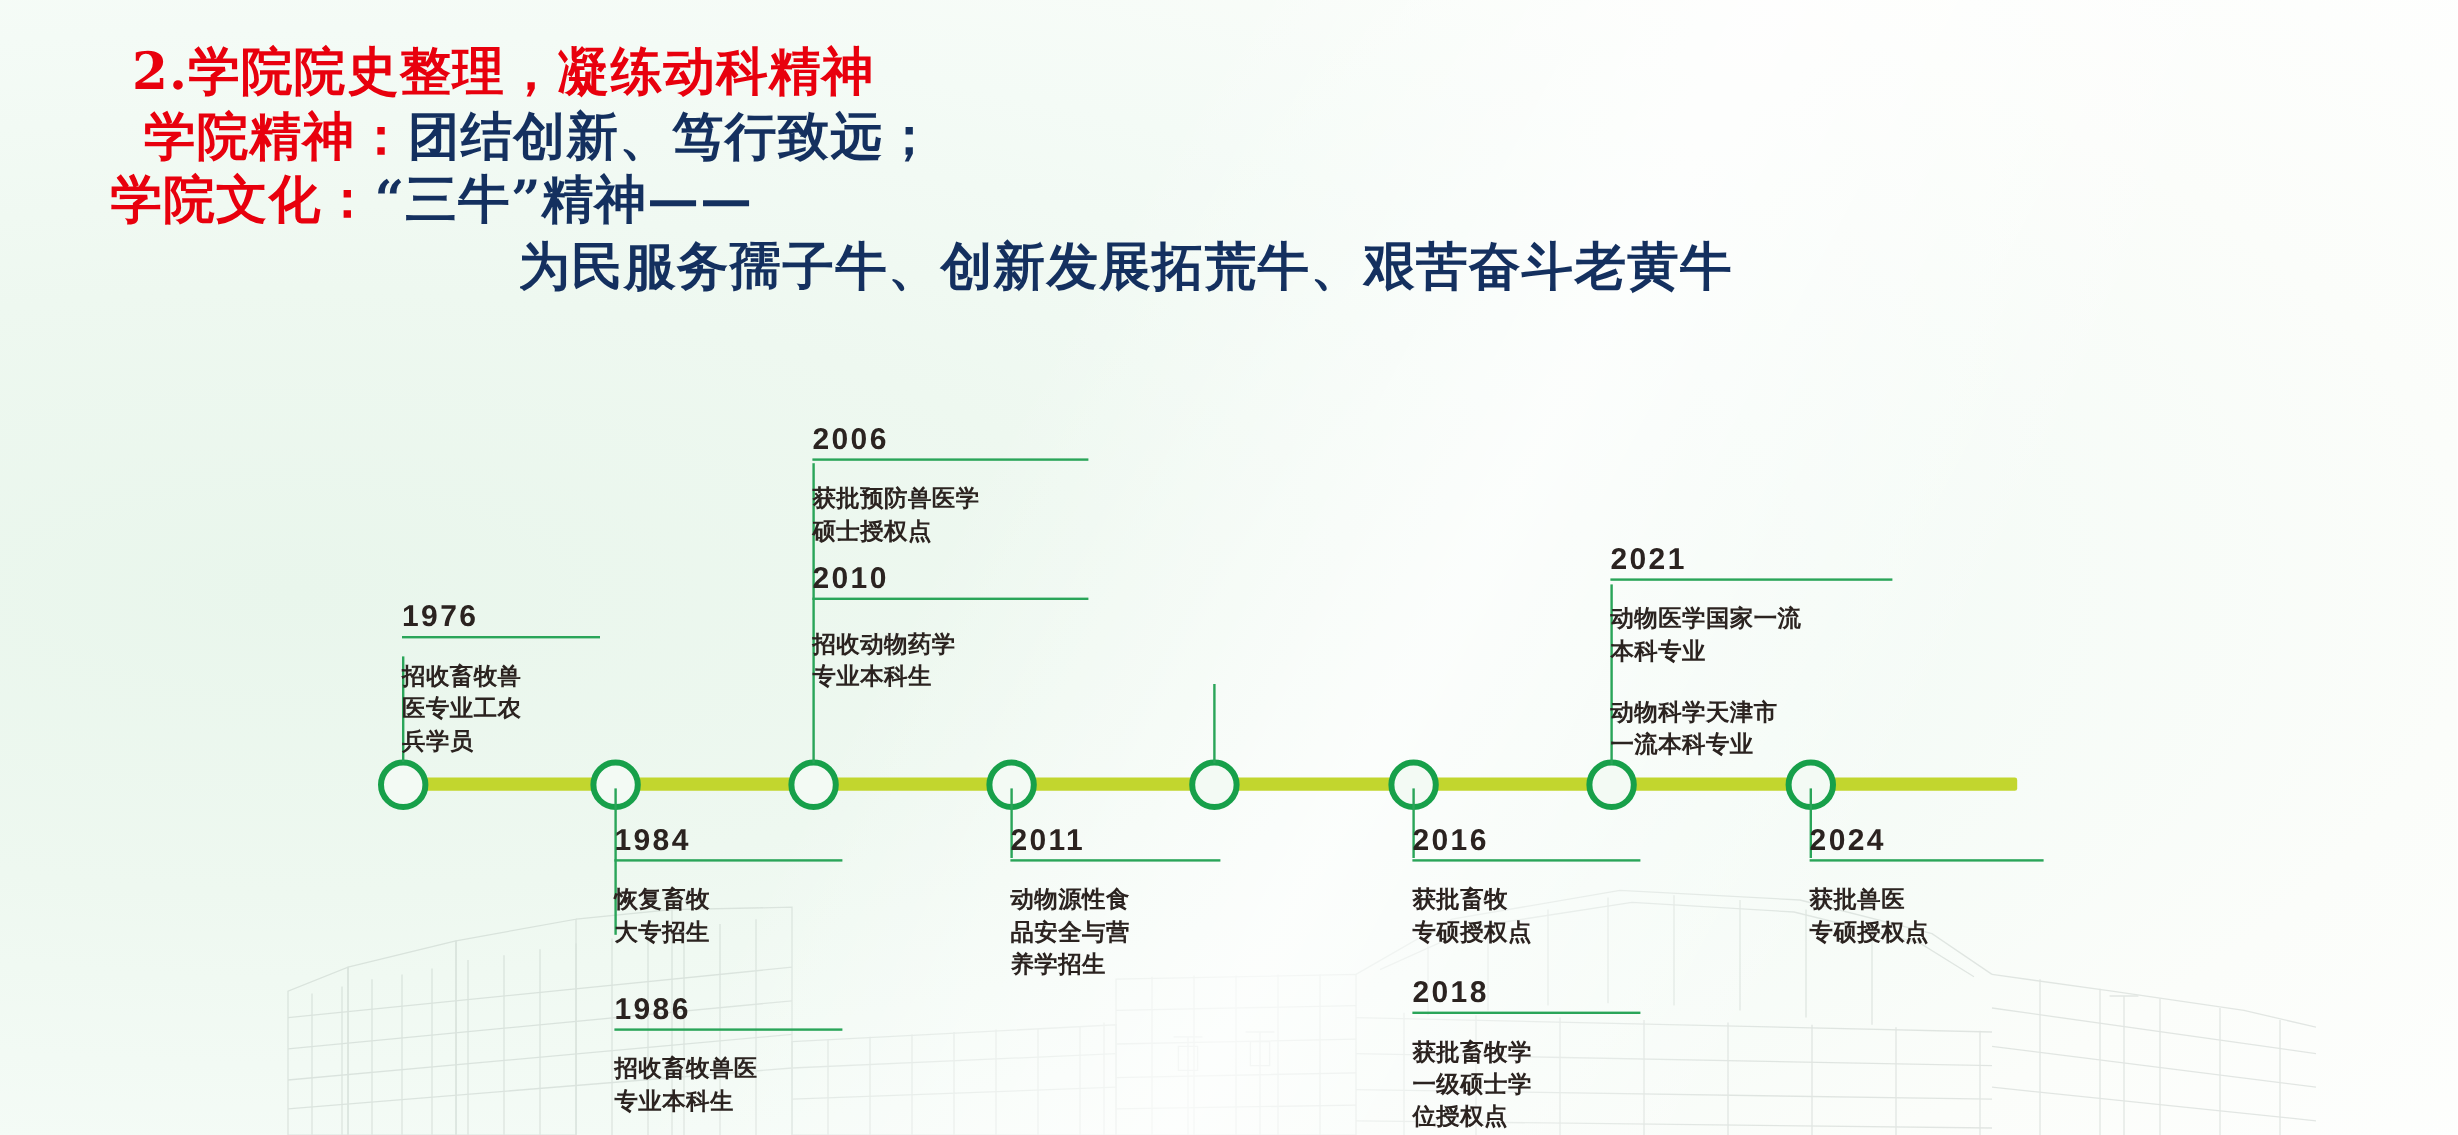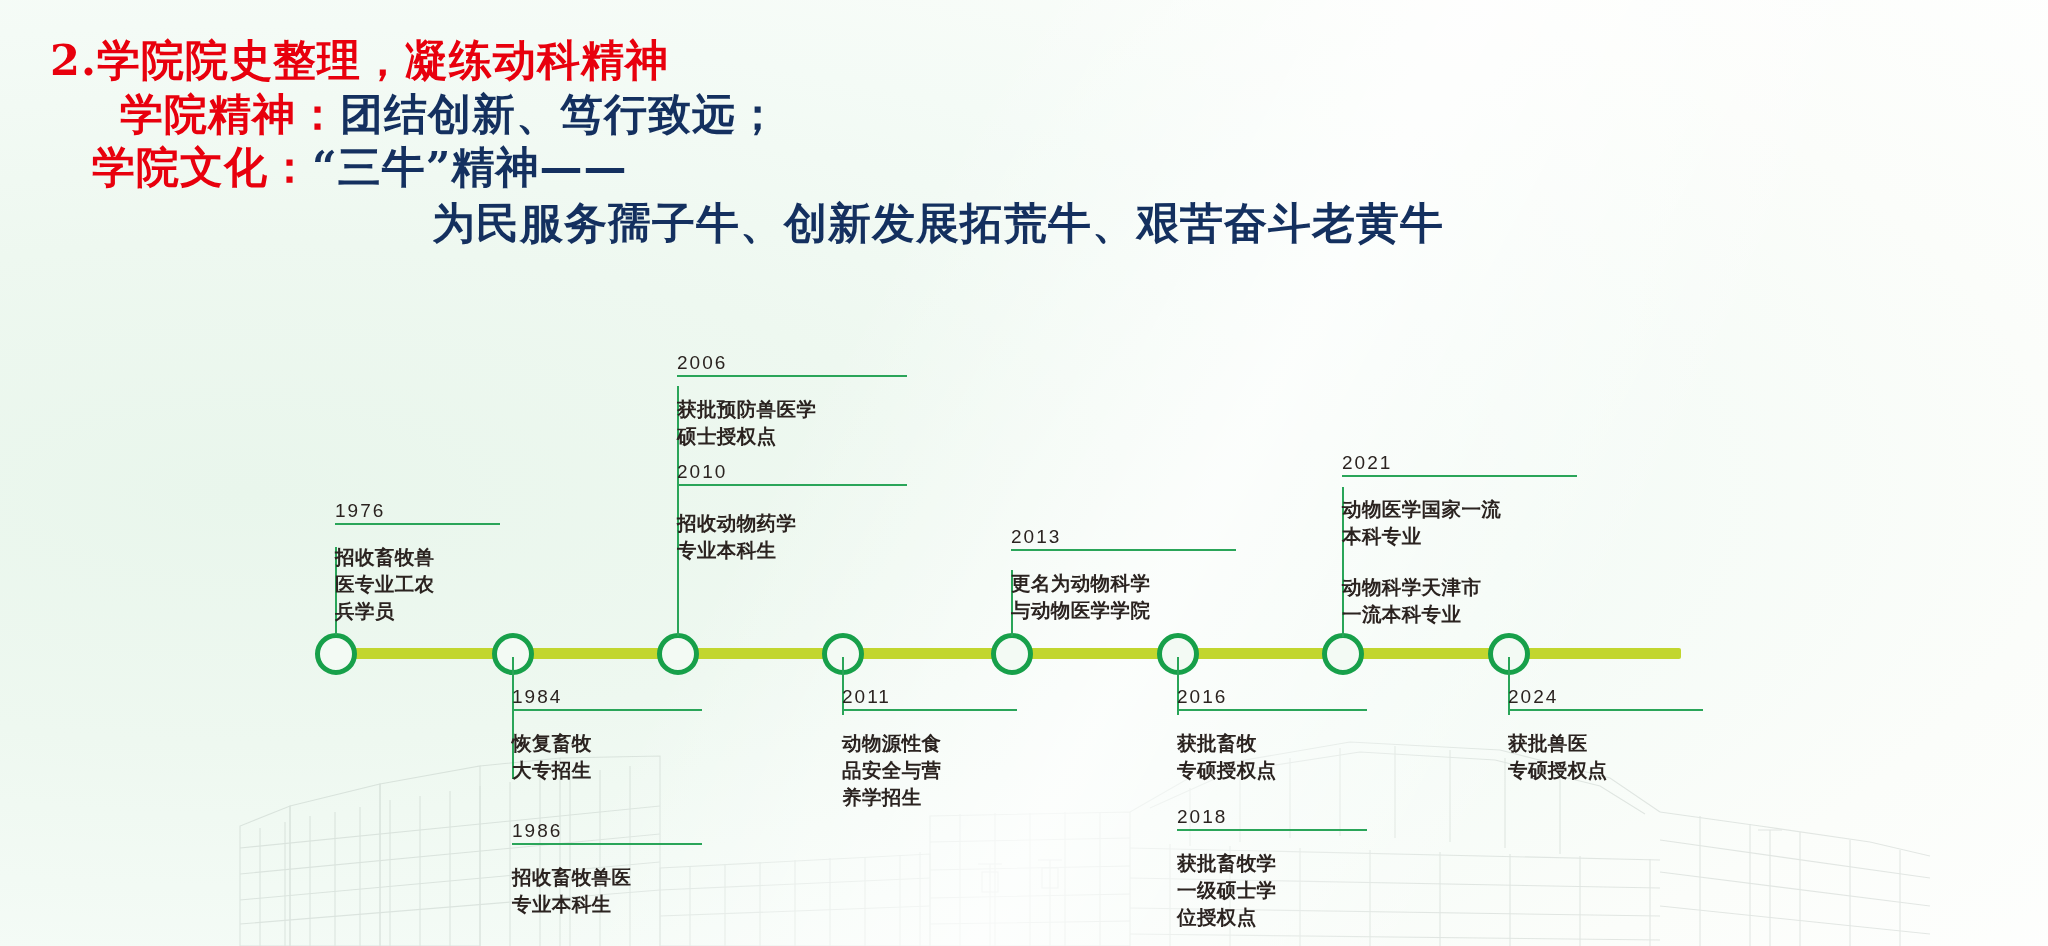--- a/index.html
+++ b/index.html
@@ -31,21 +31,21 @@
     pointer-events:none;
   }
   #campus svg{display:block;width:100%;height:100%;}
 
   
   #heading{
     position:absolute;left:0;top:38px;width:2048px;
     font-family:"DejaVu Serif","Liberation Serif",serif;
   }
   .h-line{white-space:nowrap;line-height:1.06;font-weight:700;}
-  .l1{padding-left:50px;font-size:43px;color:#e8000d;letter-spacing:1px;}
+  .l1{padding-left:110px;font-size:43px;color:#e8000d;letter-spacing:1px;}
   .l2{padding-left:120px;font-size:43px;letter-spacing:1px;margin-top:8px;}
   .l3{padding-left:92px;font-size:43px;letter-spacing:1px;margin-top:8px;}
   .l4{padding-left:432px;font-size:43px;letter-spacing:1px;margin-top:10px;}
   .red{color:#e8000d;}
   .navy{color:#14305f;}
 
   
   #timeline{position:absolute;left:0;top:0;width:2048px;height:946px;}
   #axis{
     position:absolute;left:316px;top:648px;width:1365px;height:11px;
@@ -56,21 +56,21 @@
     border:5px solid #17a04a;background:#f3faf4;box-sizing:border-box;
   }
 
   
   .stem{position:absolute;background:#2aa559;width:2px;}
   .card{
     position:absolute;
     font-family:"Liberation Sans","DejaVu Sans",sans-serif;
   }
   .year{
-    font-size:19px;font-weight:400;color:#2b2320;letter-spacing:2px;
+    font-size:25px;font-weight:700;color:#2b2320;letter-spacing:2px;
     line-height:1.12;white-space:nowrap;
   }
   .rule{height:2px;background:#2aa559;margin-top:2px;}
   .desc{
     font-size:19.5px;font-weight:700;color:#2b2320;line-height:1.38;
     margin-top:19px;white-space:pre-line;letter-spacing:.4px;
   }
   .desc.gap{margin-top:24px;}
   .above{text-align:left;}
 </style>
@@ -197,26 +197,20 @@
     </div>
 
     <div class="card" style="left:842px;top:686px;width:175px">
       <div class="year">2011</div>
       <div class="rule"></div>
       <div class="desc">动物源性食
 品安全与营
 养学招生</div>
     </div>
 
-    <div class="card above" style="left:1011px;top:526px;width:225px">
-      <div class="year">2013</div>
-      <div class="rule"></div>
-      <div class="desc">更名为动物科学
-与动物医学学院</div>
-    </div>
 
     <div class="card" style="left:1177px;top:686px;width:190px">
       <div class="year">2016</div>
       <div class="rule"></div>
       <div class="desc">获批畜牧
 专硕授权点</div>
       <div class="year" style="margin-top:22px">2018</div>
       <div class="rule"></div>
       <div class="desc">获批畜牧学
 一级硕士学

